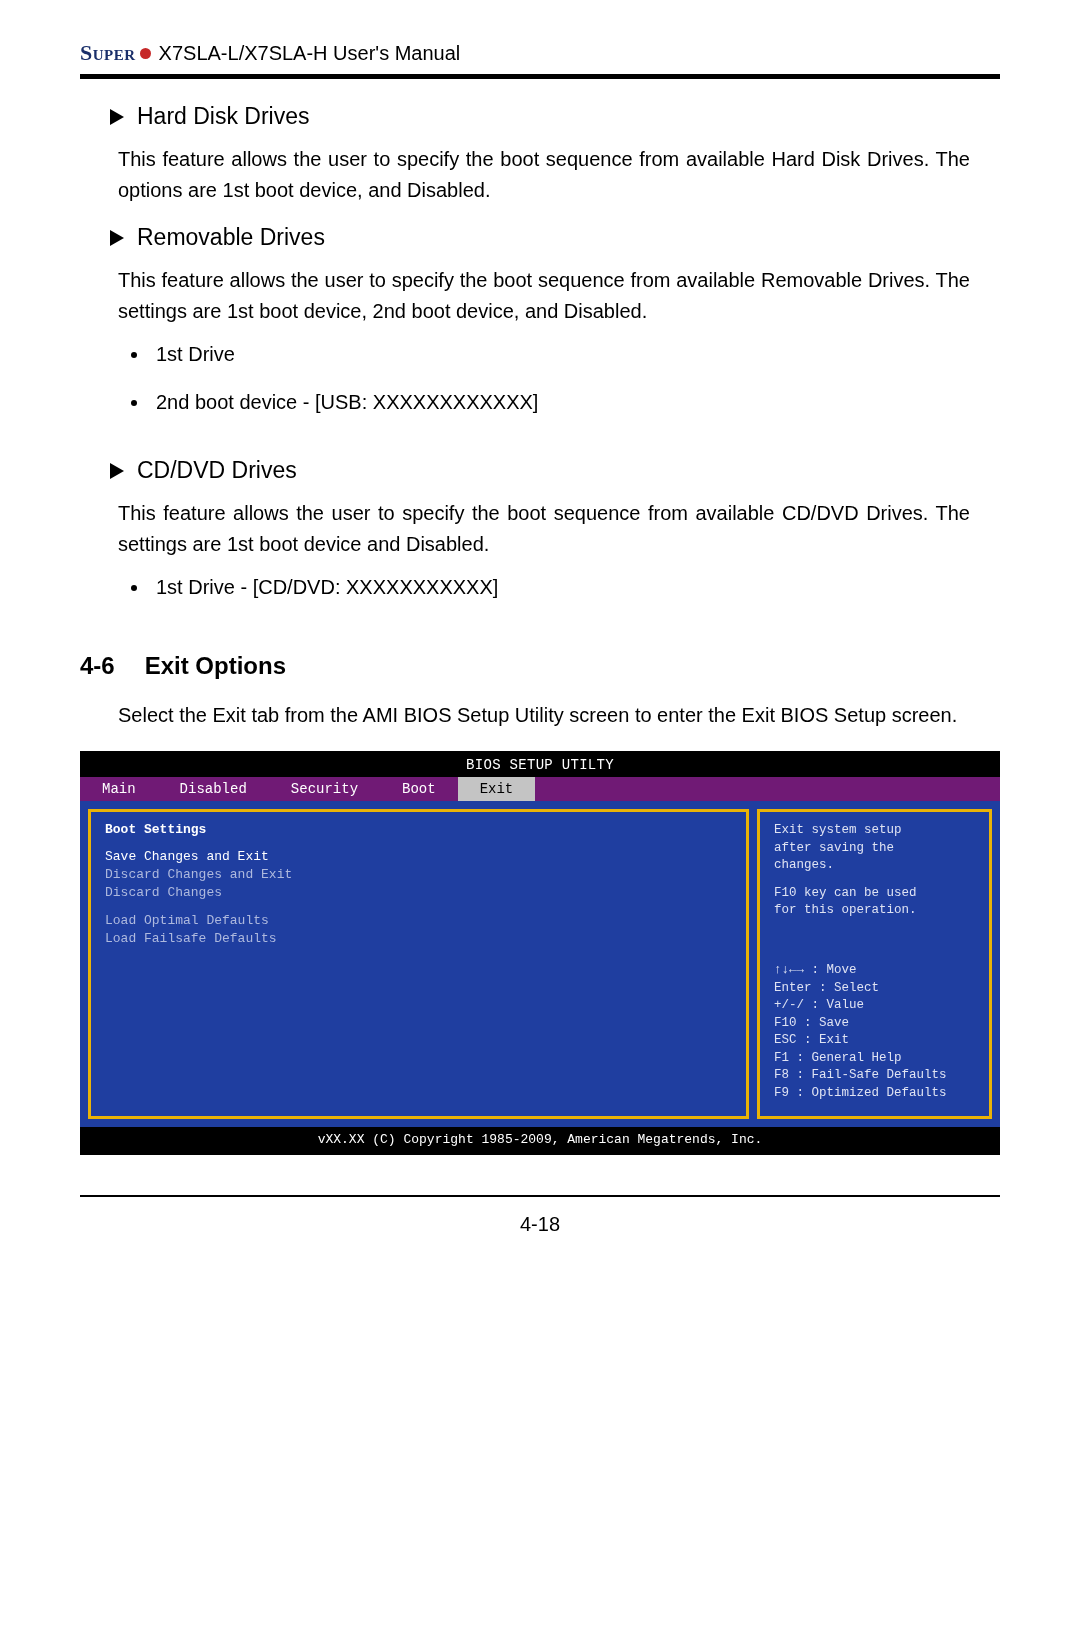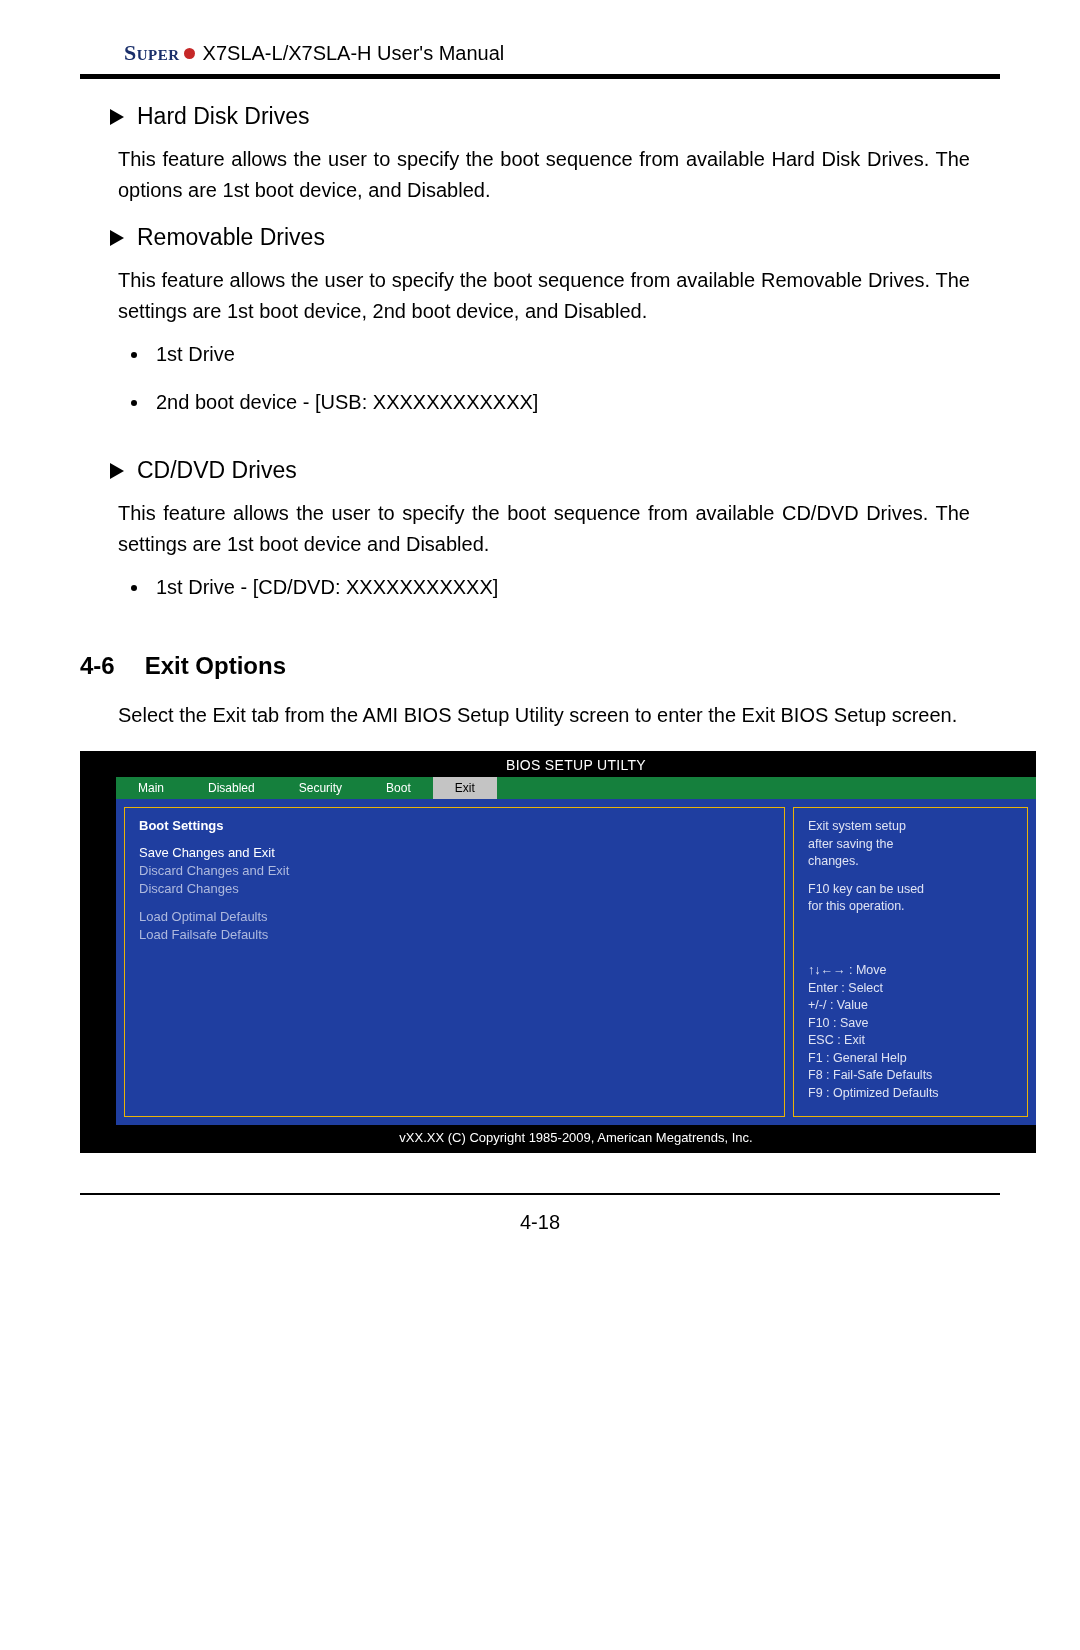--- a/index.html
+++ b/index.html
@@ -15,21 +15,20 @@
     margin: 0 auto;
     padding: 40px 80px 30px 80px;
     box-sizing: border-box;
     position: relative;
   }
   .header-line {
     display: flex;
     align-items: baseline;
     gap: 6px;
     font-size: 20px;
-    margin-left: 44px;
   }
   .super {
     font-family: Georgia, 'Times New Roman', serif;
     font-variant: small-caps;
     font-weight: bold;
     letter-spacing: 0.5px;
     color: #1a2f6a;
     font-size: 22px;
   }
   .dot {
@@ -93,53 +92,52 @@
     font-weight: bold;
     font-size: 24px;
     margin: 50px 0 20px 0;
   }
   .h2 .num { margin-right: 30px; }
 
   
   .bios {
     width: 100%;
     background: #000;
-    font-family: Liberation Sans, sans-serif;
+    font-family: Liberation Mono, monospace;
     margin-top: 20px;
-    padding-left: 36px;
   }
   .bios-title {
     color: #fff;
     text-align: center;
     font-size: 14px;
     padding: 6px 0 4px 0;
     letter-spacing: 0.3px;
   }
   .bios-tabs {
     display: flex;
-    background: #15803d;
-    color: #fff;
-    font-size: 12px;
+    background: #701a75;
+    color: #fff;
+    font-size: 14px;
     align-items: flex-end;
   }
   .bios-tab {
     padding: 4px 22px;
   }
   .bios-tab.active {
     background: #c4c4c4;
     color: #000;
   }
   .bios-body {
     display: flex;
     background: #1f3ea0;
     padding: 8px;
     gap: 8px;
   }
   .bios-left, .bios-right {
-    border: 1px solid #eab308;
+    border: 3px solid #eab308;
     padding: 10px 14px 14px 14px;
     font-size: 13px;
     color: #fff;
     min-height: 310px;
     box-sizing: border-box;
   }
   .bios-left {
     flex: 1;
   }
   .bios-right {

